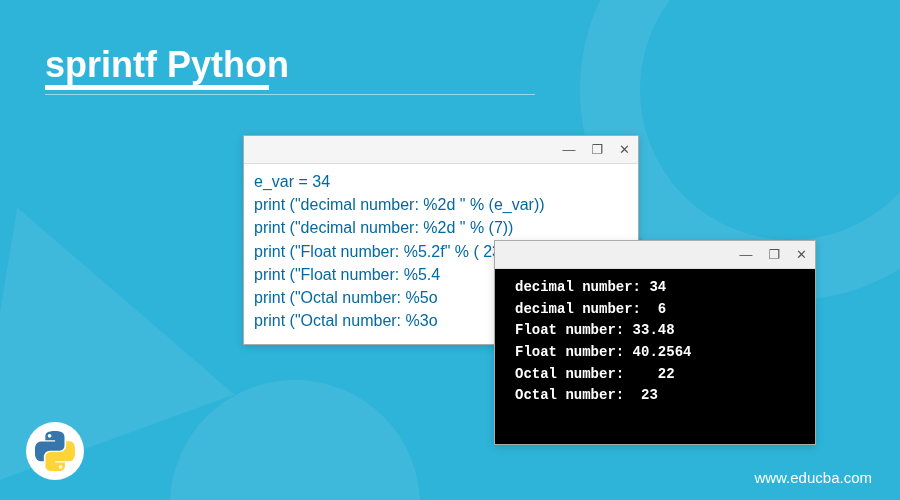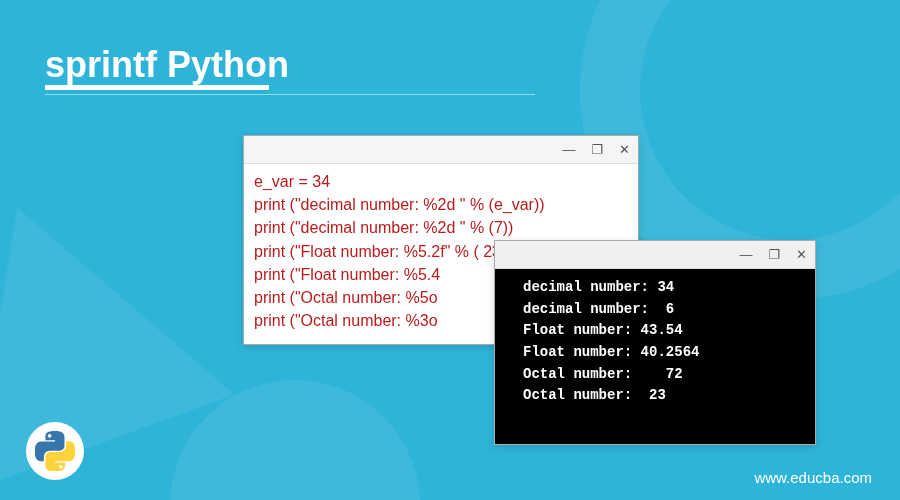--- a/index.html
+++ b/index.html
@@ -97,36 +97,36 @@
     .code-window {
       left: 243px;
       top: 135px;
       width: 396px;
       height: 210px;
     }
     .code-body {
       padding: 6px 10px;
       font-family: 'Segoe UI', sans-serif;
       font-size: 16px;
-      color: #b91c1c;
+      color: #0369a1;
       line-height: 1.45;
       white-space: pre;
     }
     .terminal-window {
       left: 494px;
       top: 240px;
       width: 322px;
       height: 205px;
       background: #000;
     }
     .terminal-window .window-titlebar {
       background: #f0f0f0;
     }
     .terminal-body {
-      padding: 8px 28px;
+      padding: 8px 20px;
       font-family: 'Consolas', 'Courier New', monospace;
       font-size: 14px;
       color: #fff;
       line-height: 1.55;
       white-space: pre;
       font-weight: bold;
     }
     .python-logo {
       position: absolute;
       left: 26px;
@@ -169,21 +169,21 @@
   </div>
   <div class="code-body"><div>e_var = 34</div><div>print ("decimal number: %2d " % (e_var))</div><div>print ("decimal number: %2d " % (7))</div><div>print ("Float number: %5.2f" % ( 23.11))</div><div>print ("Float number: %5.4</div><div>print ("Octal number: %5o</div><div>print ("Octal number: %3o</div></div>
 </div>
 
 <div class="window terminal-window">
   <div class="window-titlebar">
     <span class="win-btn">—</span>
     <span class="win-btn">❐</span>
     <span class="win-btn">✕</span>
   </div>
-  <div class="terminal-body"><div>decimal number: 34</div><div>decimal number:  6</div><div>Float number: 43.54</div><div>Float number: 40.2564</div><div>Octal number:    72</div><div>Octal number:  23</div></div>
+  <div class="terminal-body"><div>decimal number: 34</div><div>decimal number:  6</div><div>Float number: 33.48</div><div>Float number: 40.2564</div><div>Octal number:    22</div><div>Octal number:  23</div></div>
 </div>
 
 <div class="python-logo">
   <svg viewBox="0 0 110 110">
     <path fill="#3776ab" d="M54.7 0c-4.6 0-9 .4-12.8 1.1-11.3 2-13.4 6.2-13.4 13.9v10.2h26.8v3.4H17.5c-7.8 0-14.6 4.7-16.7 13.6-2.5 10.2-2.6 16.6 0 27.3 1.9 7.9 6.5 13.6 14.3 13.6h9.2V70.9c0-8.8 7.6-16.6 16.7-16.6h26.7c7.5 0 13.4-6.1 13.4-13.6V15c0-7.3-6.1-12.7-13.4-13.9C63.1.3 59.3 0 54.7 0zM40.2 8.2c2.8 0 5.1 2.3 5.1 5.1 0 2.8-2.3 5.1-5.1 5.1-2.8 0-5.1-2.3-5.1-5.1 0-2.8 2.3-5.1 5.1-5.1z"></path>
     <path fill="#ffd43b" d="M85.6 28.6v11.9c0 9.2-7.8 17-16.7 17H42.2c-7.3 0-13.4 6.3-13.4 13.6v25.5c0 7.3 6.3 11.5 13.4 13.6 8.5 2.5 16.6 2.9 26.7 0 6.7-1.9 13.4-5.9 13.4-13.6V86.4H55.5v-3.4h40.2c7.8 0 10.7-5.4 13.4-13.6 2.8-8.4 2.7-16.5 0-27.3-1.9-7.8-5.6-13.6-13.4-13.6H85.6zM70.6 93.2c2.8 0 5.1 2.3 5.1 5.1 0 2.8-2.3 5.1-5.1 5.1-2.8 0-5.1-2.3-5.1-5.1 0-2.8 2.3-5.1 5.1-5.1z"></path>
   </svg>
 </div>
 
 <div class="watermark">www.educba.com</div>

